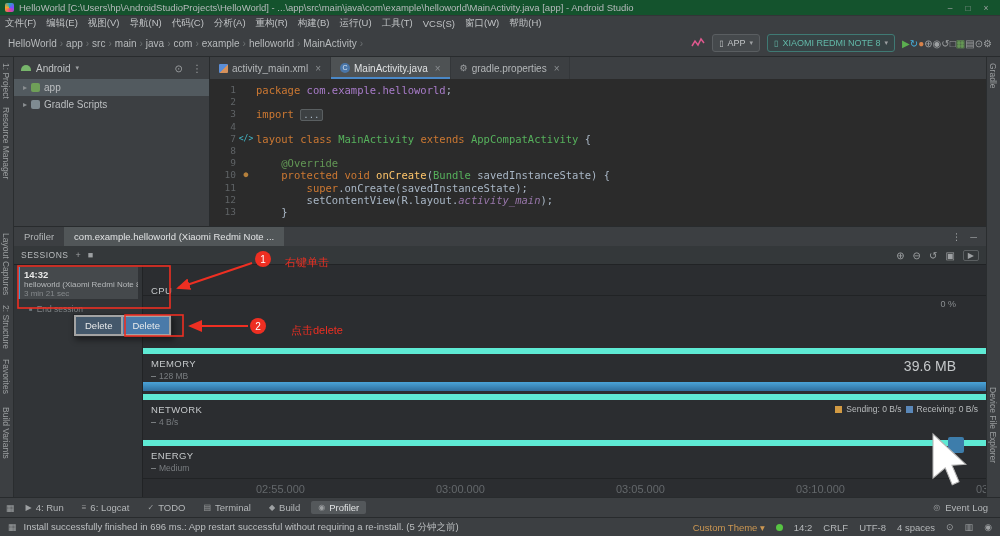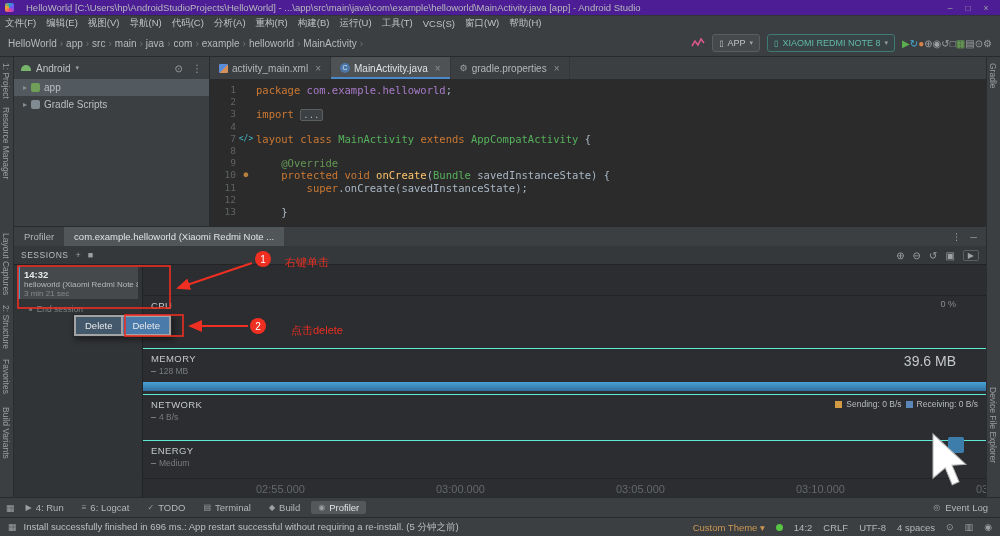--- a/index.html
+++ b/index.html
@@ -1,19 +1,19 @@
 <!DOCTYPE html>
 <html><head>
 <meta charset="utf-8">
 <style>
 *{margin:0;padding:0;box-sizing:border-box}
 html,body{width:1000px;height:536px;overflow:hidden}
 body{position:relative;background:#2b2d30;font-family:"Liberation Sans",sans-serif;color:#b4b7b9}
 
-.titlebar{position:absolute;left:0;top:0;width:1000px;height:16px;background:#4c1d95;display:flex;align-items:center;gap:12px;padding:0 5px;font-size:9.5px;color:#b7babc;border-bottom:1px solid #323537}
+.titlebar{position:absolute;left:0;top:0;width:1000px;height:16px;background:#14532d;display:flex;align-items:center;gap:5px;padding:0 5px;font-size:9.5px;color:#b7babc;border-bottom:1px solid #323537}
 .app-icon{width:9px;height:9px;border-radius:2px;background:conic-gradient(#27a3c4,#7c4dff,#e8468a,#f5a623,#27a3c4);flex:none}
 .title-text{white-space:nowrap;overflow:hidden}
 .win-controls{margin-left:auto;display:flex}
 .wc{width:18px;text-align:center;color:#9da0a2;font-size:8.5px}
 
 .menubar{position:absolute;left:0;top:16px;width:1000px;height:14px;background:#3c3f42;display:flex;align-items:center;font-size:9.5px;color:#c0c3c5}
 .menu-item{padding:0 5px}
 
 .toolbar{position:absolute;left:0;top:30px;width:1000px;height:27px;background:#3c3f42;border-bottom:1px solid #282b2d;display:flex;align-items:center;padding:0 8px;font-size:10px}
 .crumbs{display:flex;align-items:flex-end;gap:2px;white-space:nowrap}
@@ -70,24 +70,24 @@
 .session-card{position:absolute;left:4px;top:2px;right:4px;height:32px;background:#45494c;border-left:2px solid #3e97c9;padding:2px 4px;overflow:hidden}
 .sc-time{font-size:9.5px;color:#e8e8e8;font-weight:bold}
 .sc-name{font-size:8px;color:#b6b9bb;white-space:nowrap}
 .sc-dur{font-size:8px;color:#85898c}
 .end-session{position:absolute;left:4px;right:4px;top:37px;height:13px;font-size:8.5px;color:#7e8285;display:flex;gap:4px;align-items:center;padding-left:11px}
 .end-session .sq{font-size:6px;color:#6f7a80}
 .ctx-menu{position:absolute;left:59px;top:49px;display:flex;gap:2px;padding:2px;background:#a3a3a3;border:1px solid #26282a;box-shadow:2px 3px 6px rgba(0,0,0,.45);z-index:30}
 .ctx-item{padding:3px 9px;font-size:9.5px;color:#e8eaeb;background:#44586b}
 .ctx-item.hl{background:#4a7aa9}
 .charts{position:absolute;left:143px;top:265px;width:843px;height:232px;background:#2b2d30;overflow:hidden}
-.sec{position:absolute;left:0;width:843px;border-top:1px solid #5eead4}
+.sec{position:absolute;left:0;width:843px;border-top:6px solid #5eead4}
 .sec.cpu{top:0;height:83px;border-top:none}
 .cpu-sep{position:absolute;top:30px;left:0;right:0;border-top:1px solid #212325}
-.cpu .sec-label{top:35px}
+.cpu .sec-label{top:20px}
 .cpu-val{position:absolute;top:34px;right:30px;font-size:9px;color:#8b8f92}
 .sec.mem{top:83px;height:46px}
 .sec.net{top:129px;height:46px}
 .sec.en{top:175px;height:38px}
 .sec-label{position:absolute;top:4px;left:8px;font-size:9.5px;color:#c5c8ca;letter-spacing:.4px}
 .sec-axis{position:absolute;top:17px;left:8px;font-size:8.5px;color:#797d80}
 .sec-axis::before{content:"";display:inline-block;width:5px;border-top:1px solid #797d80;margin-right:3px;vertical-align:middle}
 .mem-val{position:absolute;top:4px;right:30px;font-size:14px;color:#c5c8ca}
 .mem-bar{position:absolute;left:0;right:0;bottom:3px;height:9px;background:linear-gradient(#4aa3d8,#2f6f9e)}
 .net-legend{position:absolute;top:4px;right:8px;font-size:8.5px;color:#b9bcbe;display:flex;align-items:center;gap:4px}
@@ -276,20 +276,21 @@
       <span class="ct"><span class="tk-kw">    protected void </span><span class="tk-mth">onCreate</span><span class="tk-pl">(</span><span class="tk-cls">Bundle</span><span class="tk-pl"> savedInstanceState) {</span></span>
     </div>
     <div class="cl">
       <span class="ln">11</span>
       <span class="gic"></span>
       <span class="ct"><span class="tk-pl">        </span><span class="tk-kw">super</span><span class="tk-pl">.onCreate(savedInstanceState);</span></span>
     </div>
     <div class="cl">
       <span class="ln">12</span>
       <span class="gic"></span>
+      <span class="ct"><span class="tk-pl">        setContentView(R.layout.</span><span class="tk-fld">activity_main</span><span class="tk-pl">);</span></span>
     </div>
     <div class="cl">
       <span class="ln">13</span>
       <span class="gic"></span>
       <span class="ct"><span class="tk-pl">    }</span></span>
     </div>
   </div>
 
 <div class="pf-tabs">
   <span class="pf-tab">Profiler</span>

